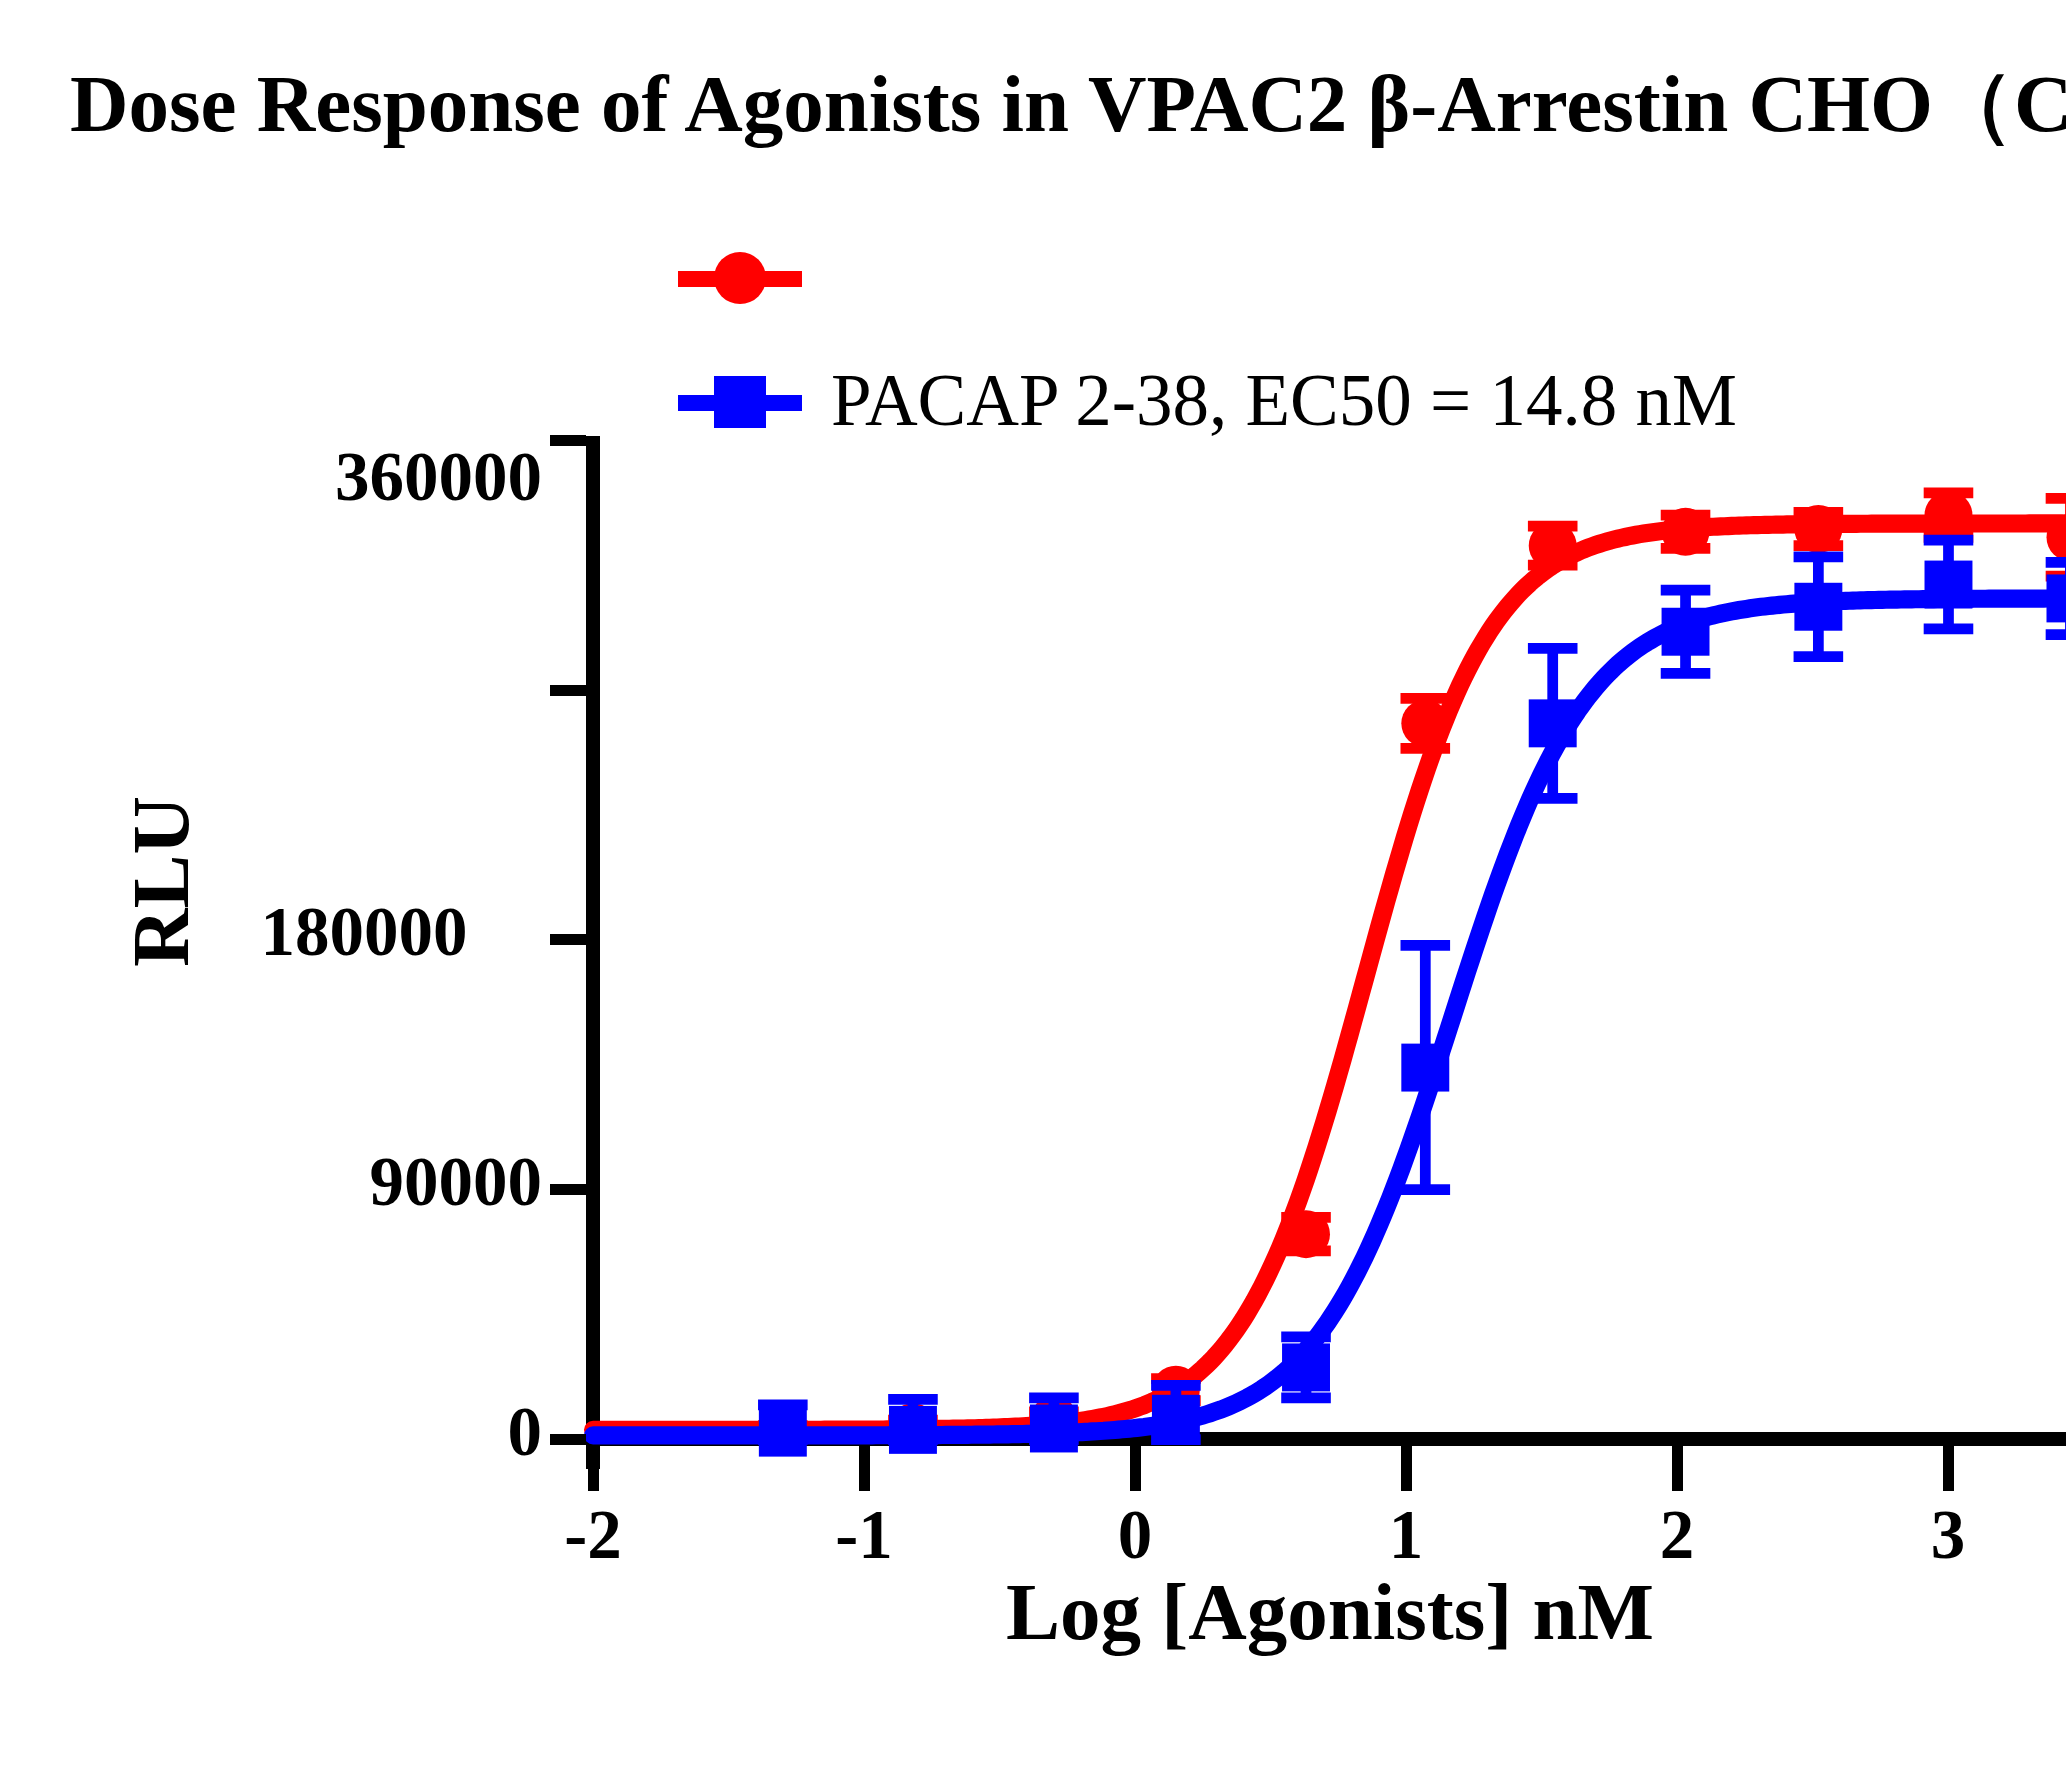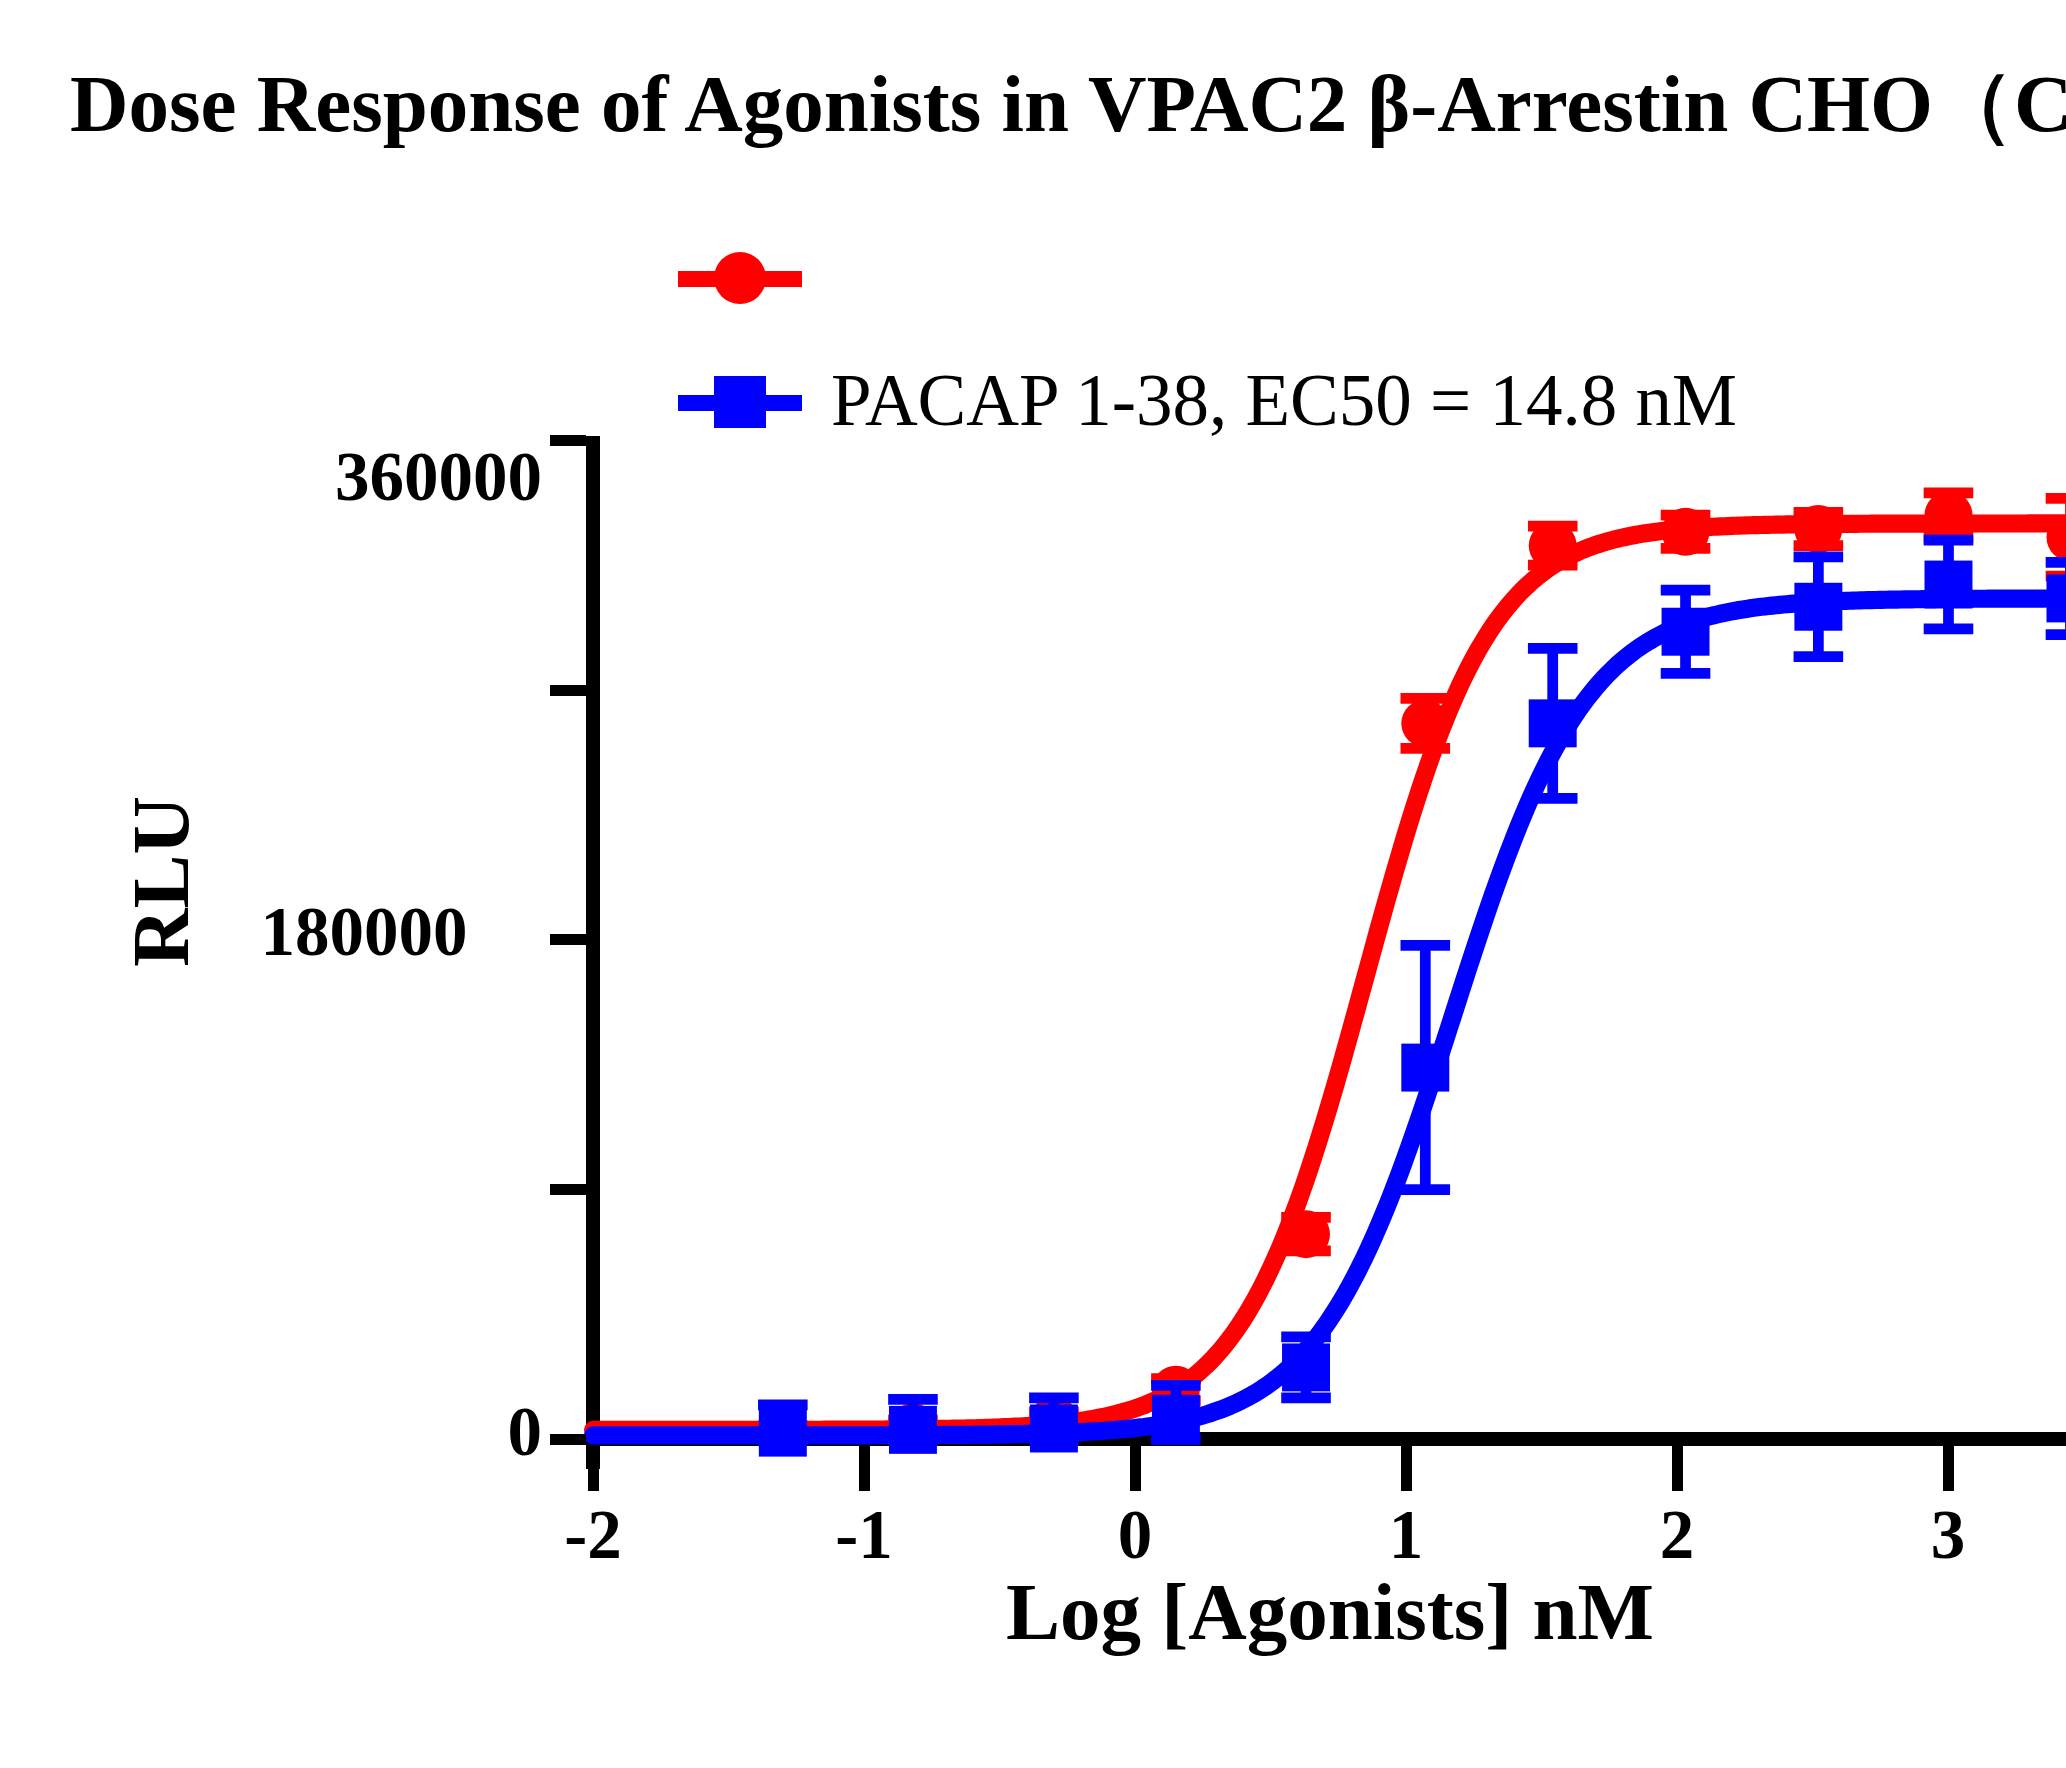--- a/index.html
+++ b/index.html
@@ -53,21 +53,21 @@
       <div class="legend-marker">
         <div class="legend-bar" style="background:#FF0000"></div>
         <div class="legend-sym circle" style="background:#FF0000"></div>
       </div>
     </div>
     <div class="legend-row">
       <div class="legend-marker">
         <div class="legend-bar" style="background:#0000FF"></div>
         <div class="legend-sym" style="background:#0000FF"></div>
       </div>
-      <div class="legend-label">PACAP 1-38, EC50 = 14.8 nM</div>
+      <div class="legend-label">PACAP 2-38, EC50 = 14.8 nM</div>
     </div>
   </div>
 
   <div id="plot">
     <div id="axis-y"></div>
     <div id="axis-x"></div>
     <div id="ylabel">RLU</div>
     <div id="xlabel">Log [Agonists] nM</div>
     <svg id="svg-layer" viewBox="0 0 6424 4280" preserveAspectRatio="none">
         <path d="M1435.0 3459.5 L1443.9 3459.5 L1452.8 3459.5 L1461.7 3459.5 L1470.5 3459.5 L1479.4 3459.5 L1488.3 3459.5 L1497.2 3459.5 L1506.1 3459.5 L1515.0 3459.5 L1523.9 3459.5 L1532.8 3459.5 L1541.6 3459.5 L1550.5 3459.5 L1559.4 3459.5 L1568.3 3459.5 L1577.2 3459.5 L1586.1 3459.5 L1595.0 3459.5 L1603.9 3459.5 L1612.8 3459.5 L1621.6 3459.5 L1630.5 3459.5 L1639.4 3459.5 L1648.3 3459.5 L1657.2 3459.5 L1666.1 3459.5 L1675.0 3459.4 L1683.8 3459.4 L1692.7 3459.4 L1701.6 3459.4 L1710.5 3459.4 L1719.4 3459.4 L1728.3 3459.4 L1737.2 3459.4 L1746.1 3459.4 L1755.0 3459.4 L1763.8 3459.4 L1772.7 3459.4 L1781.6 3459.4 L1790.5 3459.4 L1799.4 3459.4 L1808.3 3459.4 L1817.2 3459.4 L1826.1 3459.4 L1834.9 3459.4 L1843.8 3459.4 L1852.7 3459.4 L1861.6 3459.3 L1870.5 3459.3 L1879.4 3459.3 L1888.3 3459.3 L1897.1 3459.3 L1906.0 3459.3 L1914.9 3459.3 L1923.8 3459.3 L1932.7 3459.3 L1941.6 3459.2 L1950.5 3459.2 L1959.4 3459.2 L1968.3 3459.2 L1977.1 3459.2 L1986.0 3459.2 L1994.9 3459.1 L2003.8 3459.1 L2012.7 3459.1 L2021.6 3459.1 L2030.5 3459.0 L2039.3 3459.0 L2048.2 3459.0 L2057.1 3459.0 L2066.0 3458.9 L2074.9 3458.9 L2083.8 3458.9 L2092.7 3458.8 L2101.6 3458.8 L2110.4 3458.7 L2119.3 3458.7 L2128.2 3458.6 L2137.1 3458.6 L2146.0 3458.5 L2154.9 3458.5 L2163.8 3458.4 L2172.7 3458.3 L2181.6 3458.3 L2190.4 3458.2 L2199.3 3458.1 L2208.2 3458.0 L2217.1 3457.9 L2226.0 3457.8 L2234.9 3457.7 L2243.8 3457.6 L2252.7 3457.5 L2261.5 3457.4 L2270.4 3457.3 L2279.3 3457.1 L2288.2 3457.0 L2297.1 3456.8 L2306.0 3456.7 L2314.9 3456.5 L2323.8 3456.3 L2332.6 3456.1 L2341.5 3455.9 L2350.4 3455.7 L2359.3 3455.5 L2368.2 3455.2 L2377.1 3455.0 L2386.0 3454.7 L2394.8 3454.4 L2403.7 3454.1 L2412.6 3453.8 L2421.5 3453.4 L2430.4 3453.0 L2439.3 3452.7 L2448.2 3452.2 L2457.1 3451.8 L2465.9 3451.3 L2474.8 3450.8 L2483.7 3450.3 L2492.6 3449.7 L2501.5 3449.2 L2510.4 3448.5 L2519.3 3447.9 L2528.2 3447.2 L2537.1 3446.4 L2545.9 3445.6 L2554.8 3444.8 L2563.7 3443.9 L2572.6 3442.9 L2581.5 3441.9 L2590.4 3440.9 L2599.3 3439.7 L2608.1 3438.5 L2617.0 3437.3 L2625.9 3435.9 L2634.8 3434.5 L2643.7 3433.0 L2652.6 3431.4 L2661.5 3429.7 L2670.4 3427.9 L2679.3 3426.0 L2688.1 3424.0 L2697.0 3421.9 L2705.9 3419.6 L2714.8 3417.2 L2723.7 3414.7 L2732.6 3412.0 L2741.5 3409.2 L2750.3 3406.2 L2759.2 3403.0 L2768.1 3399.7 L2777.0 3396.1 L2785.9 3392.4 L2794.8 3388.4 L2803.7 3384.2 L2812.6 3379.8 L2821.4 3375.1 L2830.3 3370.1 L2839.2 3364.9 L2848.1 3359.4 L2857.0 3353.6 L2865.9 3347.5 L2874.8 3341.0 L2883.7 3334.2 L2892.6 3327.0 L2901.4 3319.4 L2910.3 3311.4 L2919.2 3303.0 L2928.1 3294.2 L2937.0 3284.9 L2945.9 3275.1 L2954.8 3264.9 L2963.6 3254.1 L2972.5 3242.8 L2981.4 3230.9 L2990.3 3218.5 L2999.2 3205.5 L3008.1 3191.9 L3017.0 3177.6 L3025.9 3162.7 L3034.8 3147.2 L3043.6 3131.0 L3052.5 3114.1 L3061.4 3096.5 L3070.3 3078.2 L3079.2 3059.1 L3088.1 3039.4 L3097.0 3018.9 L3105.9 2997.6 L3114.7 2975.6 L3123.6 2952.9 L3132.5 2929.4 L3141.4 2905.3 L3150.3 2880.3 L3159.2 2854.7 L3168.1 2828.4 L3176.9 2801.4 L3185.8 2773.8 L3194.7 2745.6 L3203.6 2716.7 L3212.5 2687.4 L3221.4 2657.5 L3230.3 2627.1 L3239.2 2596.2 L3248.1 2565.0 L3256.9 2533.5 L3265.8 2501.6 L3274.7 2469.5 L3283.6 2437.2 L3292.5 2404.8 L3301.4 2372.3 L3310.3 2339.9 L3319.2 2307.4 L3328.0 2275.0 L3336.9 2242.8 L3345.8 2210.8 L3354.7 2179.1 L3363.6 2147.7 L3372.5 2116.6 L3381.4 2086.0 L3390.3 2055.8 L3399.1 2026.1 L3408.0 1996.9 L3416.9 1968.3 L3425.8 1940.4 L3434.7 1913.0 L3443.6 1886.3 L3452.5 1860.3 L3461.3 1835.0 L3470.2 1810.4 L3479.1 1786.5 L3488.0 1763.4 L3496.9 1740.9 L3505.8 1719.3 L3514.7 1698.3 L3523.6 1678.2 L3532.4 1658.7 L3541.3 1640.0 L3550.2 1622.0 L3559.1 1604.7 L3568.0 1588.0 L3576.9 1572.1 L3585.8 1556.9 L3594.7 1542.2 L3603.5 1528.3 L3612.4 1514.9 L3621.3 1502.1 L3630.2 1490.0 L3639.1 1478.3 L3648.0 1467.3 L3656.9 1456.7 L3665.8 1446.7 L3674.6 1437.1 L3683.5 1428.0 L3692.4 1419.4 L3701.3 1411.1 L3710.2 1403.3 L3719.1 1395.9 L3728.0 1388.9 L3736.9 1382.2 L3745.8 1375.9 L3754.6 1369.9 L3763.5 1364.2 L3772.4 1358.8 L3781.3 1353.7 L3790.2 1348.9 L3799.1 1344.3 L3808.0 1340.0 L3816.8 1335.9 L3825.7 1332.0 L3834.6 1328.3 L3843.5 1324.9 L3852.4 1321.6 L3861.3 1318.5 L3870.2 1315.6 L3879.1 1312.8 L3888.0 1310.2 L3896.8 1307.7 L3905.7 1305.4 L3914.6 1303.2 L3923.5 1301.1 L3932.4 1299.2 L3941.3 1297.3 L3950.2 1295.6 L3959.0 1293.9 L3967.9 1292.3 L3976.8 1290.9 L3985.7 1289.5 L3994.6 1288.2 L4003.5 1286.9 L4012.4 1285.8 L4021.3 1284.7 L4030.2 1283.6 L4039.0 1282.7 L4047.9 1281.7 L4056.8 1280.9 L4065.7 1280.0 L4074.6 1279.3 L4083.5 1278.5 L4092.4 1277.8 L4101.3 1277.2 L4110.1 1276.6 L4119.0 1276.0 L4127.9 1275.5 L4136.8 1274.9 L4145.7 1274.5 L4154.6 1274.0 L4163.5 1273.6 L4172.4 1273.2 L4181.2 1272.8 L4190.1 1272.4 L4199.0 1272.1 L4207.9 1271.8 L4216.8 1271.5 L4225.7 1271.2 L4234.6 1270.9 L4243.5 1270.7 L4252.3 1270.4 L4261.2 1270.2 L4270.1 1270.0 L4279.0 1269.8 L4287.9 1269.6 L4296.8 1269.4 L4305.7 1269.2 L4314.6 1269.1 L4323.4 1268.9 L4332.3 1268.8 L4341.2 1268.7 L4350.1 1268.5 L4359.0 1268.4 L4367.9 1268.3 L4376.8 1268.2 L4385.6 1268.1 L4394.5 1268.0 L4403.4 1267.9 L4412.3 1267.8 L4421.2 1267.8 L4430.1 1267.7 L4439.0 1267.6 L4447.9 1267.6 L4456.8 1267.5 L4465.6 1267.4 L4474.5 1267.4 L4483.4 1267.3 L4492.3 1267.3 L4501.2 1267.2 L4510.1 1267.2 L4519.0 1267.2 L4527.9 1267.1 L4536.7 1267.1 L4545.6 1267.1 L4554.5 1267.0 L4563.4 1267.0 L4572.3 1267.0 L4581.2 1266.9 L4590.1 1266.9 L4599.0 1266.9 L4607.8 1266.9 L4616.7 1266.8 L4625.6 1266.8 L4634.5 1266.8 L4643.4 1266.8 L4652.3 1266.8 L4661.2 1266.8 L4670.1 1266.7 L4678.9 1266.7 L4687.8 1266.7 L4696.7 1266.7 L4705.6 1266.7 L4714.5 1266.7 L4723.4 1266.7 L4732.3 1266.7 L4741.1 1266.7 L4750.0 1266.6 L4758.9 1266.6 L4767.8 1266.6 L4776.7 1266.6 L4785.6 1266.6 L4794.5 1266.6 L4803.4 1266.6 L4812.3 1266.6 L4821.1 1266.6 L4830.0 1266.6 L4838.9 1266.6 L4847.8 1266.6 L4856.7 1266.6 L4865.6 1266.6 L4874.5 1266.6 L4883.4 1266.6 L4892.2 1266.6 L4901.1 1266.6 L4910.0 1266.5 L4918.9 1266.5 L4927.8 1266.5 L4936.7 1266.5 L4945.6 1266.5 L4954.4 1266.5 L4963.3 1266.5 L4972.2 1266.5 L4981.1 1266.5 L4990.0 1266.5 " fill="none" stroke="#FF0000" stroke-width="44" stroke-linecap="round"></path>
@@ -201,20 +201,21 @@
         <rect x="3390.6254612546127" y="2524.9666666666667" width="116" height="116" fill="#0000FF"></rect>
         <rect x="3698.9003690036902" y="1692.1" width="116" height="116" fill="#0000FF"></rect>
         <rect x="4020.293357933579" y="1470.45" width="116" height="116" fill="#0000FF"></rect>
         <rect x="4341.686346863468" y="1410" width="116" height="116" fill="#0000FF"></rect>
         <rect x="4656.520295202952" y="1356.2666666666669" width="116" height="116" fill="#0000FF"></rect>
         <rect x="4951.677121771218" y="1389.85" width="116" height="116" fill="#0000FF"></rect>
       </svg>
   <div class="ytick" style="top: 1434px;"></div>
       <div class="ytick-label" style="position: absolute; left: 178px; width: 364px; text-align: right; top: 1393px; font-size: 69px; font-weight: bold;">0</div>
       <div class="ytick" style="top: 1184px;"></div>
+      <div class="ytick-label" style="position: absolute; left: 178px; width: 364px; text-align: right; top: 1143px; font-size: 69px; font-weight: bold;">90000</div>
       <div class="ytick" style="top: 934px;"></div>
       <div class="ytick-label" style="position: absolute; left: 182px; width: 364px; text-align: center; top: 893px; font-size: 69px; font-weight: bold;">180000</div>
       <div class="ytick" style="top: 685px;"></div>
       <div class="ytick" style="top: 435px;"></div>
       <div class="ytick-label" style="position: absolute; left: 178px; width: 364px; text-align: right; top: 394px; font-size: 69px; font-weight: bold; margin-top: 44px;">360000</div>
       <div class="xtick" style="left: 588px;"></div>
       <div class="xtick-label" style="left: 531px; top: 1496px;">-2</div>
       <div class="xtick" style="left: 859px;"></div>
       <div class="xtick-label" style="left: 802px; top: 1496px;">-1</div>
       <div class="xtick" style="left: 1130px;"></div>

